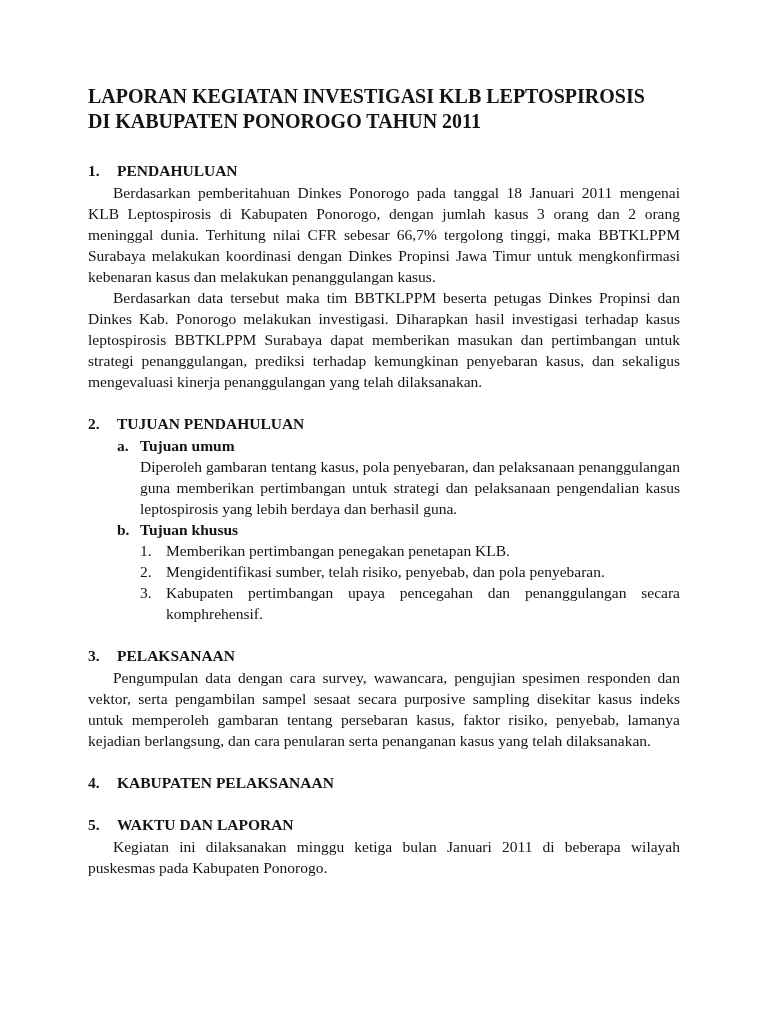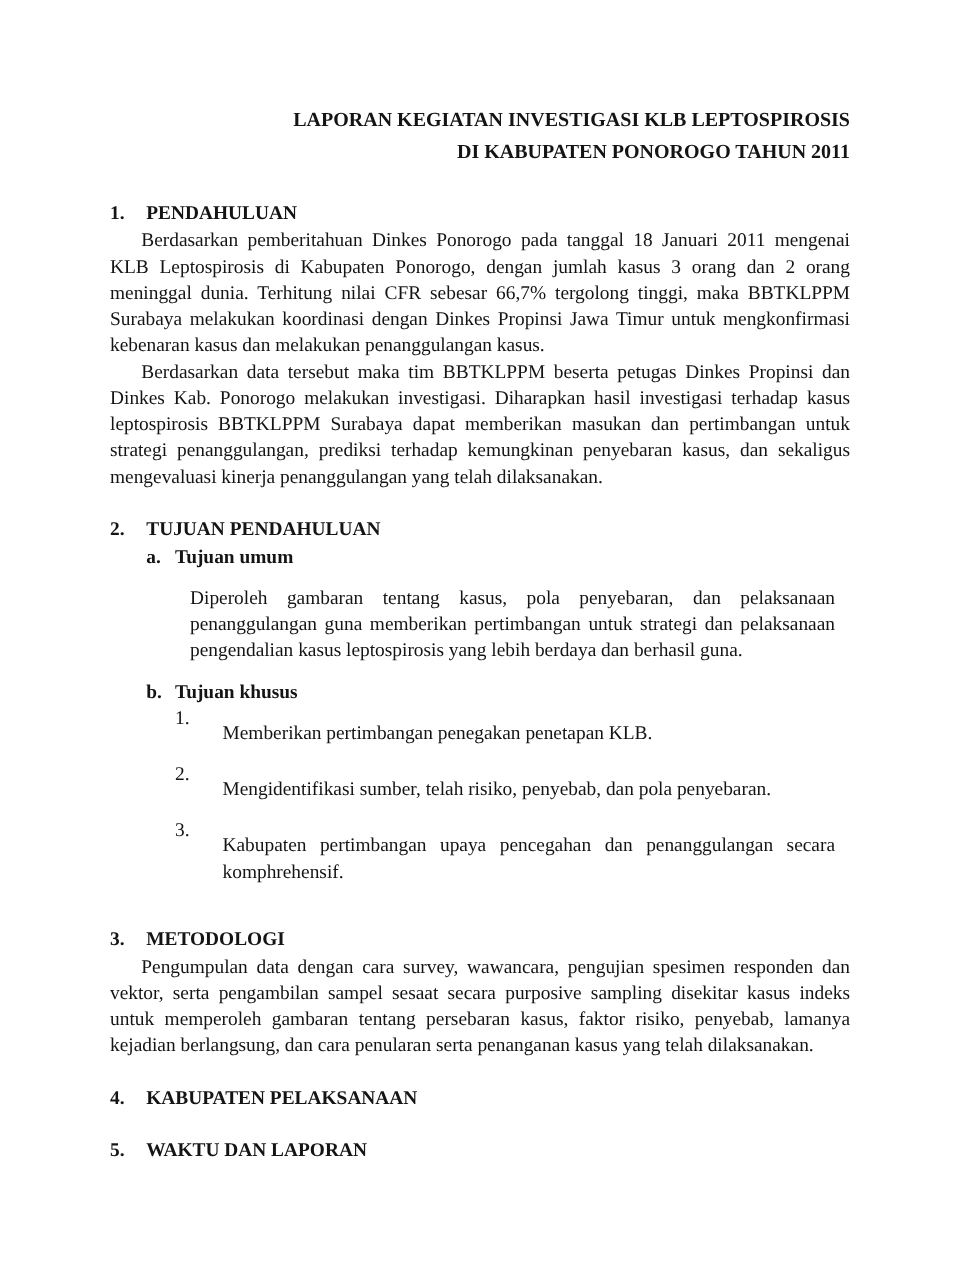--- a/index.html
+++ b/index.html
@@ -10,23 +10,23 @@
     box-sizing: border-box;
     background: #ffffff;
     padding: 84px 88px 0 88px;
     font-family: "Liberation Serif", "DejaVu Serif", serif;
     font-size: 15.5px;
     line-height: 21px;
     color: #141414;
     overflow: hidden;
   }
   .doc-title {
-    text-align: right;
+    text-align: left;
     font-weight: bold;
-    font-size: 16px;
+    font-size: 20px;
     line-height: 25px;
     margin: 0 0 26px 0;
   }
   .section { margin-top: 21px; }
   .section-heading {
     display: flex;
     font-weight: bold;
     margin: 0 0 1px 0;
   }
   .section-heading .num { width: 29px; flex: 0 0 29px; }
@@ -36,28 +36,28 @@
     text-indent: 25px;
   }
   .subsection { padding-left: 29px; }
   .sub-heading {
     display: flex;
     font-weight: bold;
     margin: 0;
   }
   .sub-heading .letter { width: 23px; flex: 0 0 23px; }
   .sub-body {
-    margin: 12px;
+    margin: 0;
     padding-left: 23px;
     text-align: justify;
   }
   .sub-items { padding-left: 23px; }
   .sub-item { display: flex; }
   .sub-item .inum { width: 26px; flex: 0 0 26px; }
-  .sub-item .itext { flex: 1; text-align: justify; margin: 12px; }
+  .sub-item .itext { flex: 1; text-align: justify; margin: 0; }
 </style>
 </head>
 <body>
 
 <div class="page">
 
   <h1 class="doc-title">
     <span>LAPORAN KEGIATAN INVESTIGASI KLB LEPTOSPIROSIS</span><br>
     <span>DI KABUPATEN PONOROGO TAHUN 2011</span>
   </h1>
@@ -101,32 +101,33 @@
           <span class="inum">3.</span>
           <p class="itext">Kabupaten pertimbangan upaya pencegahan dan penanggulangan secara komphrehensif.</p>
         </div>
       </div>
     </div>
   </div>
 
   <div class="section">
     <div class="section-heading">
       <span class="num">3.</span>
-      <span>METODOLOGI</span>
+      <span>PELAKSANAAN</span>
     </div>
     <p class="para">Pengumpulan data dengan cara survey, wawancara, pengujian spesimen responden dan vektor, serta pengambilan sampel sesaat secara purposive sampling disekitar kasus indeks untuk memperoleh gambaran tentang persebaran kasus, faktor risiko, penyebab, lamanya kejadian berlangsung, dan cara penularan serta penanganan kasus yang telah dilaksanakan.</p>
   </div>
 
   <div class="section">
     <div class="section-heading">
       <span class="num">4.</span>
       <span>KABUPATEN PELAKSANAAN</span>
     </div>
   </div>
 
   <div class="section">
     <div class="section-heading">
       <span class="num">5.</span>
       <span>WAKTU DAN LAPORAN</span>
     </div>
+    <p class="para">Kegiatan ini dilaksanakan minggu ketiga bulan Januari 2011 di beberapa wilayah puskesmas pada Kabupaten Ponorogo.</p>
   </div>
 
 </div>
 
 </body></html>

